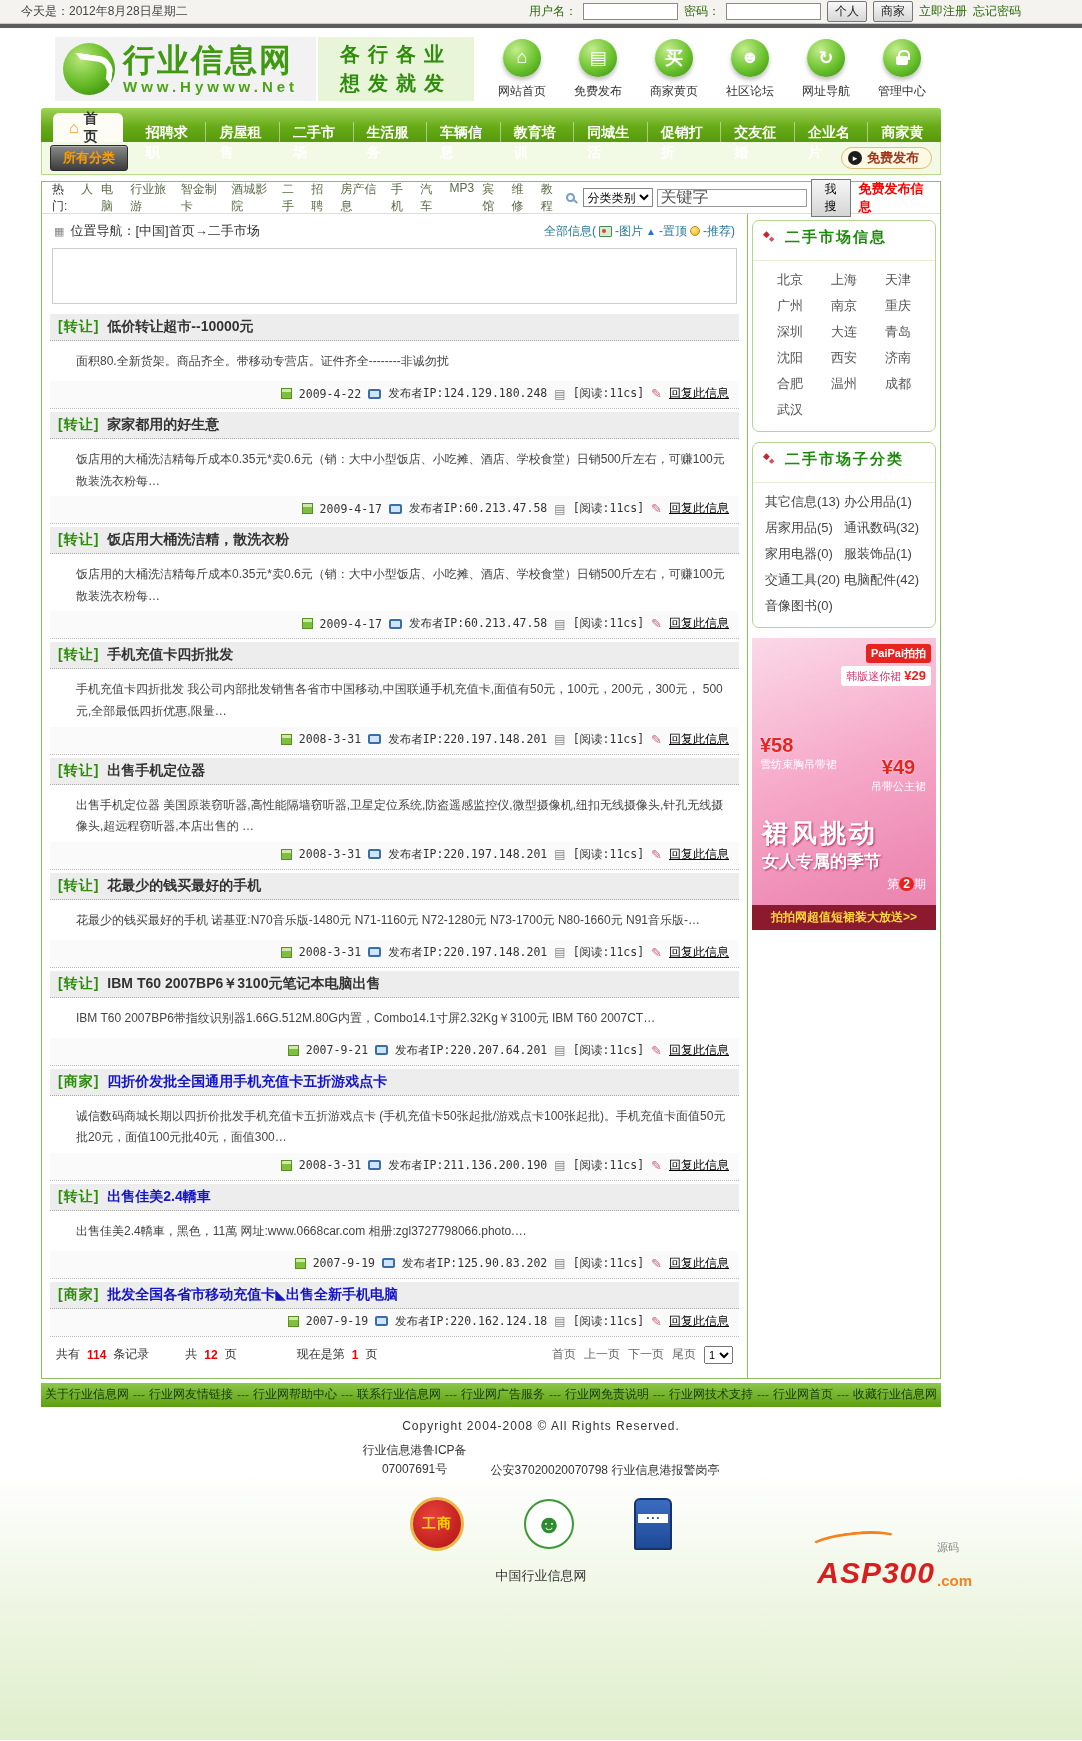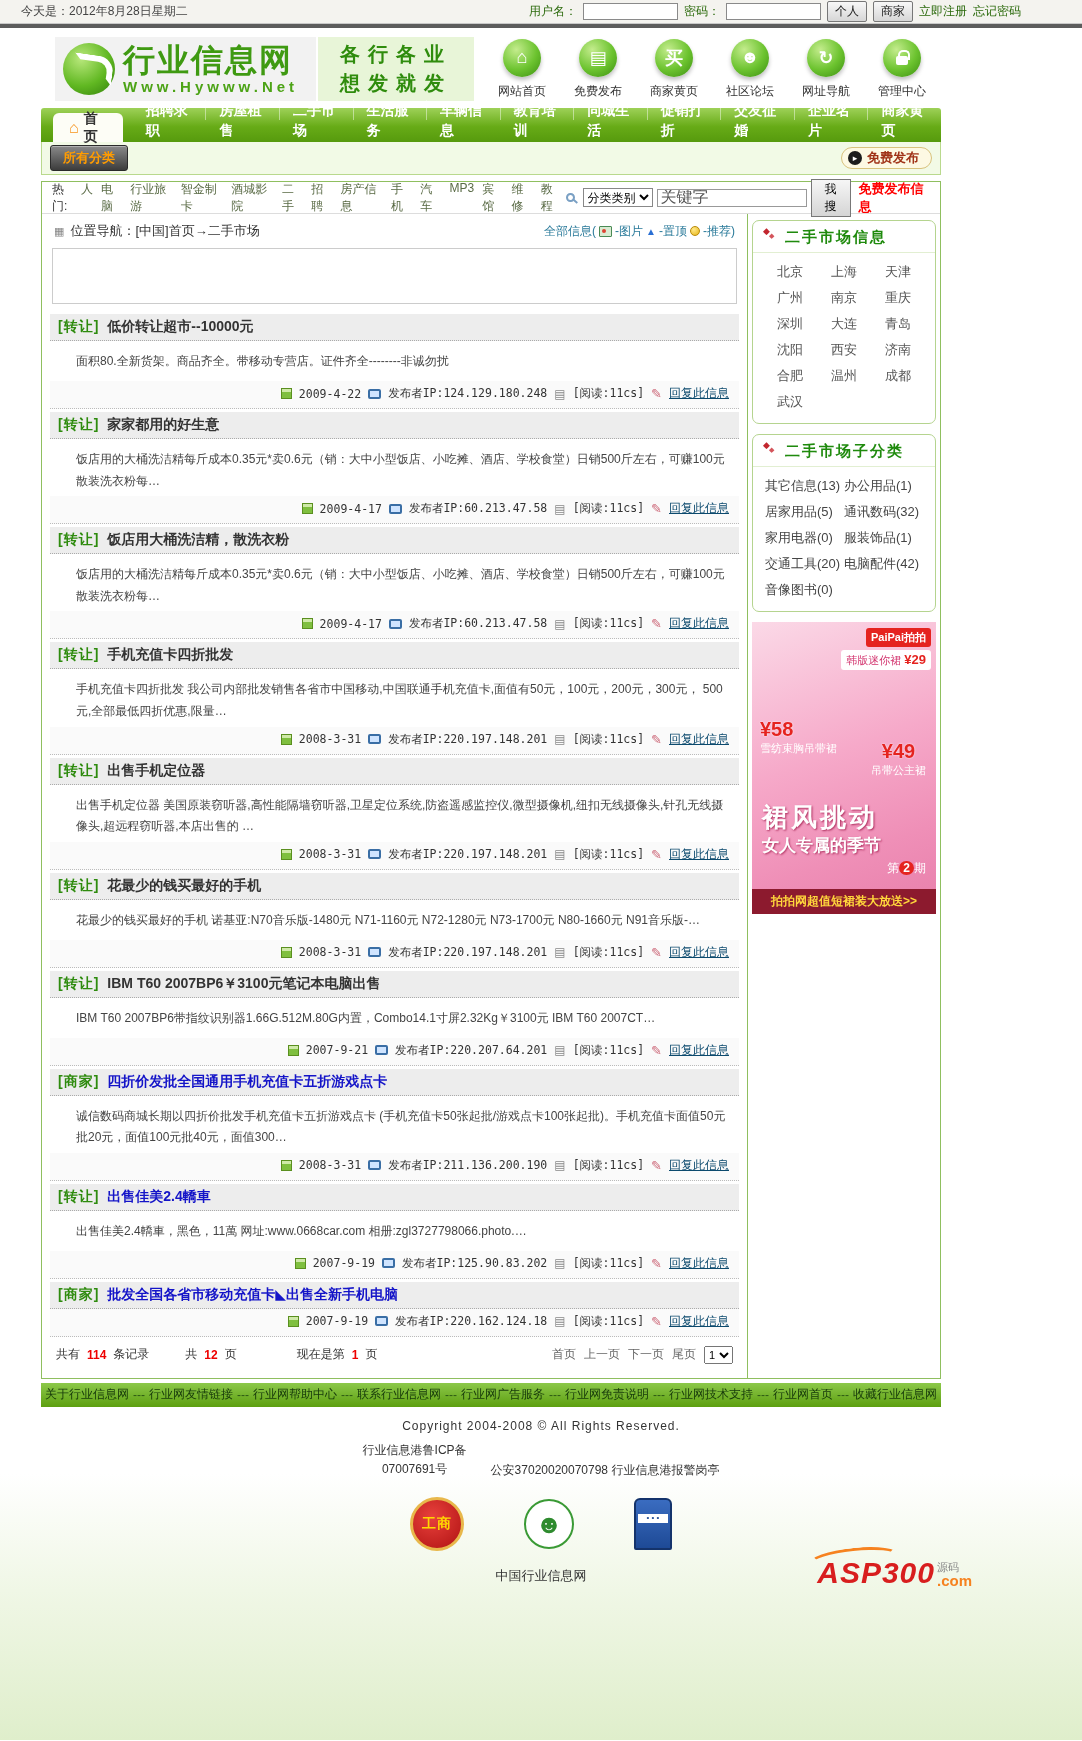--- a/index.html
+++ b/index.html
@@ -29,21 +29,21 @@
   .qlink { width:66px; display:flex; flex-direction:column; align-items:center; cursor:pointer; }
   .orb { width:38px; height:38px; border-radius:50%; background:radial-gradient(circle at 35% 28%, #c4ec8d, #6cc32f 55%, #3a8d10); box-shadow:0 3px 4px rgba(0,0,0,.25); display:flex; align-items:center; justify-content:center; color:#fff; font-size:18px; font-weight:bold; }
   .qlink-label { margin-top:6px; color:#333; font-size:12px; }
   .css-lock { width:12px; height:9px; background:#fff; border-radius:2px; position:relative; margin-top:5px; }
   .css-lock::before { content:""; position:absolute; left:2px; top:-6px; width:8px; height:8px; border:2px solid #fff; border-bottom:none; border-radius:5px 5px 0 0; }
 
   
   .nav { height:34px; background:linear-gradient(#9ed158,#67ab17 55%,#569a0d); display:flex; align-items:flex-end; border-radius:3px 3px 0 0; }
   .home-tab { background:#fdfdf6; border-radius:6px 6px 0 0; height:29px; margin:0 10px 0 12px; padding:0 16px; display:flex; align-items:center; gap:5px; font-weight:bold; color:#333; font-size:14px; cursor:pointer; }
   .house-icon { color:#f7941d; font-size:16px; font-weight:bold; }
-  .nav-items { display:flex; align-items:flex-start; height:42px; }
+  .nav-items { display:flex; align-items:flex-end; height:42px; }
   .nav-item { color:#fff; font-weight:bold; font-size:14px; padding:0 13px; height:20px; line-height:20px; border-left:1px solid rgba(255,255,255,.45); cursor:pointer; }
   .nav-item:first-child { border-left:none; }
 
   
   .subnav { height:33px; background:#f2fae6; border:1px solid #b9d98d; border-top:none; display:flex; align-items:center; padding:0 8px; gap:10px; }
   .allcat-btn { background:linear-gradient(#8a8a8a,#3c3c3c); border:1px solid #2a2a2a; border-radius:3px; color:#ff9c00; font-weight:bold; font-size:13px; padding:3px 12px; cursor:pointer; box-shadow:inset 0 1px 0 rgba(255,255,255,.35); }
   .subnav-links { display:flex; gap:10px; flex-wrap:nowrap; }
   .subnav-link { color:#2c7a0a; font-weight:bold; font-size:13px; cursor:pointer; }
   .post-free-pill { margin-left:auto; background:#fdf9e3; border:1px solid #d8c27c; border-radius:11px; height:22px; display:flex; align-items:center; gap:5px; padding:0 12px 0 6px; cursor:pointer; }
   .free-post-icon { width:14px; height:14px; border-radius:50%; background:#1c1c1c; color:#fff; font-size:9px; display:flex; align-items:center; justify-content:center; }
@@ -83,33 +83,33 @@
   .l-title-row { background:#ededed; border-bottom:1px dotted #aaa; padding:4px 8px; display:flex; gap:8px; align-items:center; }
   .l-tag { color:#2e8b0e; font-weight:bold; font-size:14px; letter-spacing:1px; }
   .l-title { color:#333; font-weight:bold; font-size:14px; }
   .l-title.blue { color:#1414c8; }
   .l-desc { padding:10px 12px 4px 26px; color:#444; font-size:12px; line-height:1.8; min-height:40px; }
   .l-meta { display:flex; justify-content:flex-end; align-items:center; gap:7px; padding:4px 10px 6px; border-bottom:1px dotted #bbb; background:#fafafa; color:#333; }
   .cal-icon { width:11px; height:11px; background:linear-gradient(#cfe9a8 30%, #7fbf3f 30%); border:1px solid #5a8f1f; display:inline-block; }
   .monitor-icon { width:13px; height:10px; background:#cfe4ff; border:2px solid #3a6ea5; border-radius:2px; display:inline-block; }
   .read-icon { color:#888; font-size:12px; }
   .pencil-icon { color:#cc6677; font-size:13px; }
-  .l-reply { color:#0c4a6e; text-decoration:underline;text-align:center; }
+  .l-reply { color:#000000; text-decoration:underline;text-align:center; }
   .l-ip, .l-views, .l-date { font-family:"DejaVu Sans Mono","Liberation Mono",monospace; font-size:11.5px; }
 
   
   .pagination { display:flex; align-items:center; height:30px; padding:0 6px; color:#333; gap:5px; }
   .pg-num { color:#e00; font-weight:bold; padding:0 2px; }
   .pg-right { margin-left:auto; display:flex; align-items:center; gap:8px; color:#666; }
   .pg-link { color:#666; cursor:pointer; }
   .pg-select { height:18px; font-size:11px; }
 
   
   .side-box { border:1px solid #b5d48f; border-radius:7px; margin-bottom:10px; overflow:hidden; background:#fff; }
-  .side-box-header { display:flex; gap:8px; padding:7px 10px 5px; border-bottom:1px solid #e2efd2; }
+  .side-box-header { display:flex; align-items:center; gap:8px; padding:7px 10px 13px; border-bottom:1px solid #e2efd2; }
   .spark { position:relative; width:14px; height:14px; flex:none; }
   .spark::before { content:"◆"; position:absolute; color:#c2262e; font-size:9px; left:0; top:-2px; }
   .spark::after { content:"◆"; position:absolute; color:#d4555c; font-size:7px; left:6px; top:4px; }
   .side-box-title { color:#1f8a0d; font-weight:bold; font-size:15px; letter-spacing:2px; }
   .city-grid { display:grid; grid-template-columns:1fr 1fr 1fr; padding:6px 10px 8px; }
   .city { color:#555; font-size:13px; text-align:center; line-height:26px; cursor:pointer; }
   .subcat-grid { display:grid; grid-template-columns:1fr 1fr; padding:6px 12px 8px; }
   .subcat { color:#444; font-size:13px; line-height:26px; cursor:pointer; }
 
   
@@ -140,21 +140,21 @@
   .badge-red { width:54px; height:54px; border-radius:50%; background:radial-gradient(circle at 40% 35%, #e8413c, #b01212); border:3px solid #e8b84b; color:#ffd700; font-weight:bold; font-size:14px; display:flex; align-items:center; justify-content:center; letter-spacing:1px; }
   .badge-green { width:50px; height:50px; border-radius:50%; background:#fff; border:2px solid #3a9a35; color:#2e8b2e; font-size:26px; display:flex; align-items:center; justify-content:center; }
   .badge-blue { width:38px; height:52px; border-radius:6px 6px 2px 2px; background:linear-gradient(#3a6cc0,#1e4a96); border:2px solid #14336b; position:relative; }
   .badge-blue::before { content:""; position:absolute; left:2px; right:2px; top:14px; height:9px; background:#fff; }
   .badge-blue::after { content:"• • •"; position:absolute; left:0; right:0; top:13px; color:#1e4a96; font-size:8px; text-align:center; }
   .f-sitename { margin-top:12px; font-size:13px; }
   .f-address { margin-top:8px; font-size:12px; }
   .asp-logo { position:absolute; right:110px; bottom:152px; display:flex; align-items:flex-end; gap:2px; }
   .asp-swoosh { position:absolute; left:-8px; top:-10px; width:90px; height:22px; border:3px solid #f6821f; border-color:#f6821f transparent transparent transparent; border-radius:50%; transform:rotate(-6deg); }
   .asp-brand { color:#d81e1e; font-weight:bold; font-style:italic; font-size:30px; line-height:1; letter-spacing:1px; }
-  .asp-suffix { display:flex; flex-direction:column; align-items:flex-start; line-height:1; }
+  .asp-suffix { display:flex; flex-direction:column; align-items:flex-start; line-height:1;gap:20px; }
   .asp-sub { color:#888; font-size:11px; }
   .asp-tld { color:#f6821f; font-weight:bold; font-size:15px; }
 </style>
 </head>
 <body>
 
 <div class="topbar">
   <div class="topbar-inner">
     <span class="topbar-date">今天是：2012年8月28日星期二</span>
     <div class="topbar-login">

